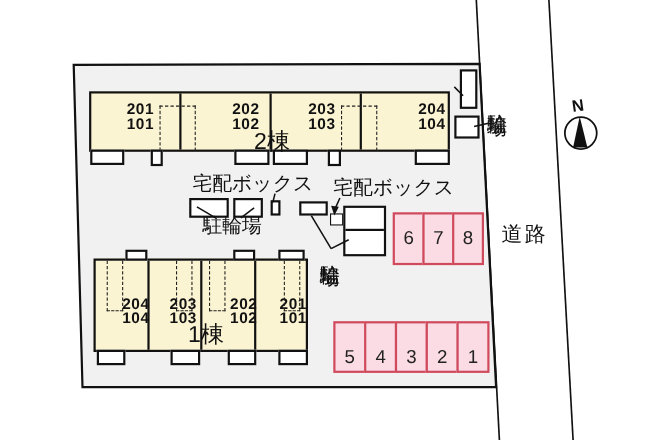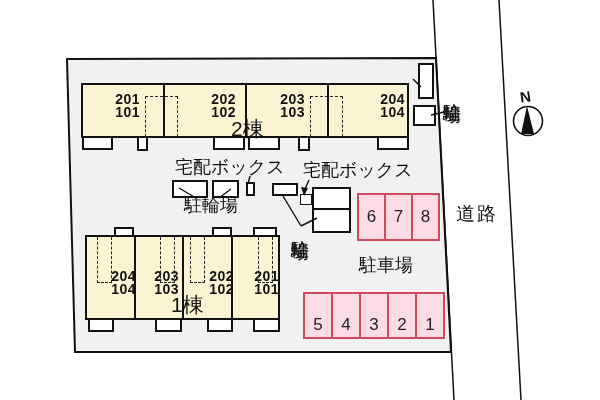--- a/index.html
+++ b/index.html
@@ -129,21 +129,20 @@
     <div class="shed-divider" style="top:19px;"></div>
   </div>
   <div class="vlbl" style="left:291px;top:225px;">駐輪場</div>
 
   <div class="pgroup" style="left:357px;top:193px;width:83px;height:48px;">
     <div class="pcell center" style="width:29px;">6</div>
     <div class="pcell center" style="width:29px;">7</div>
     <div class="pcell center" style="width:29px;">8</div>
   </div>
 
-  <div class="lbl" style="left:359px;top:256px;">駐車場</div>
 
   <div class="pgroup" style="left:303px;top:292px;width:143px;height:47px;">
     <div class="pcell bottom" style="width:30px;">5</div>
     <div class="pcell bottom" style="width:30px;">4</div>
     <div class="pcell bottom" style="width:30px;">3</div>
     <div class="pcell bottom" style="width:30px;">2</div>
     <div class="pcell bottom" style="width:30px;">1</div>
   </div>
 
   <div class="lbl" style="left:456px;top:204px;font-size:19px;letter-spacing:2px;">道路</div>

